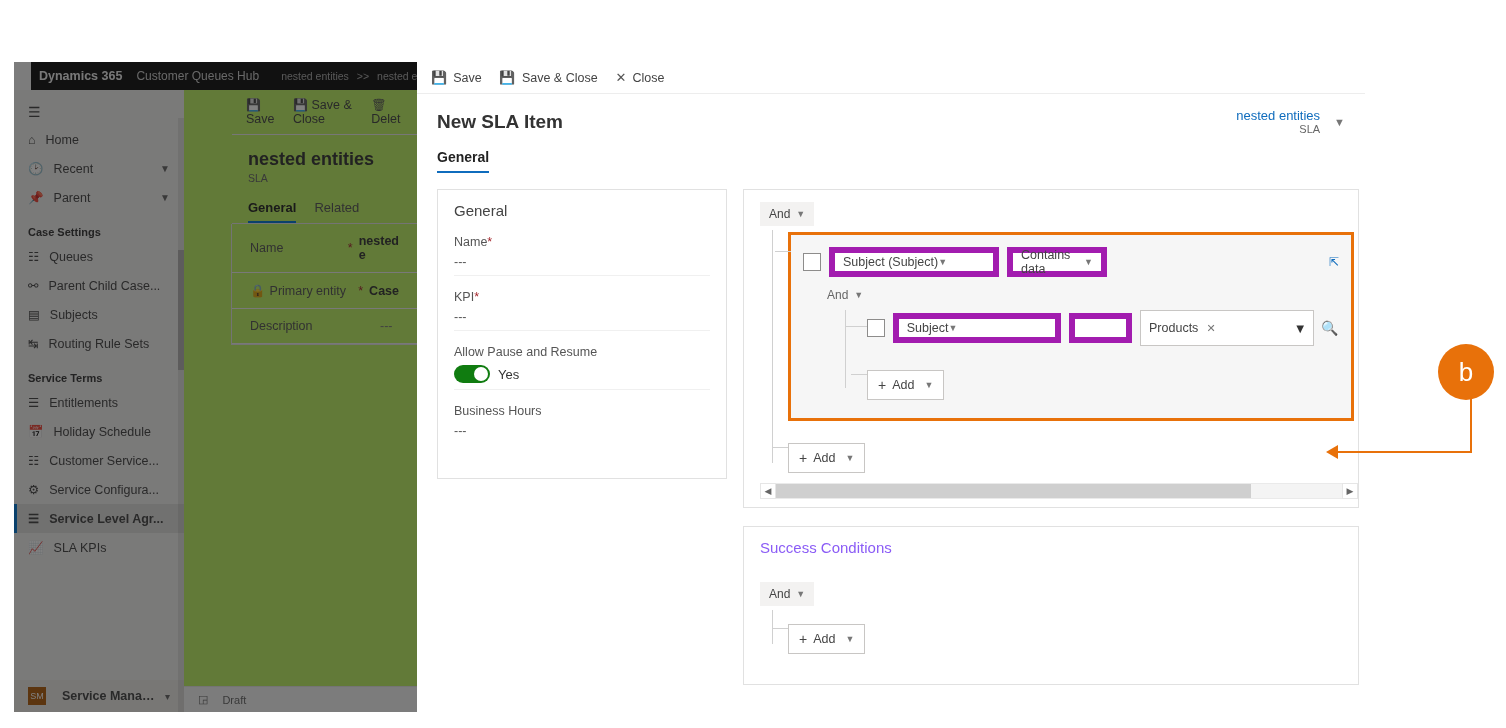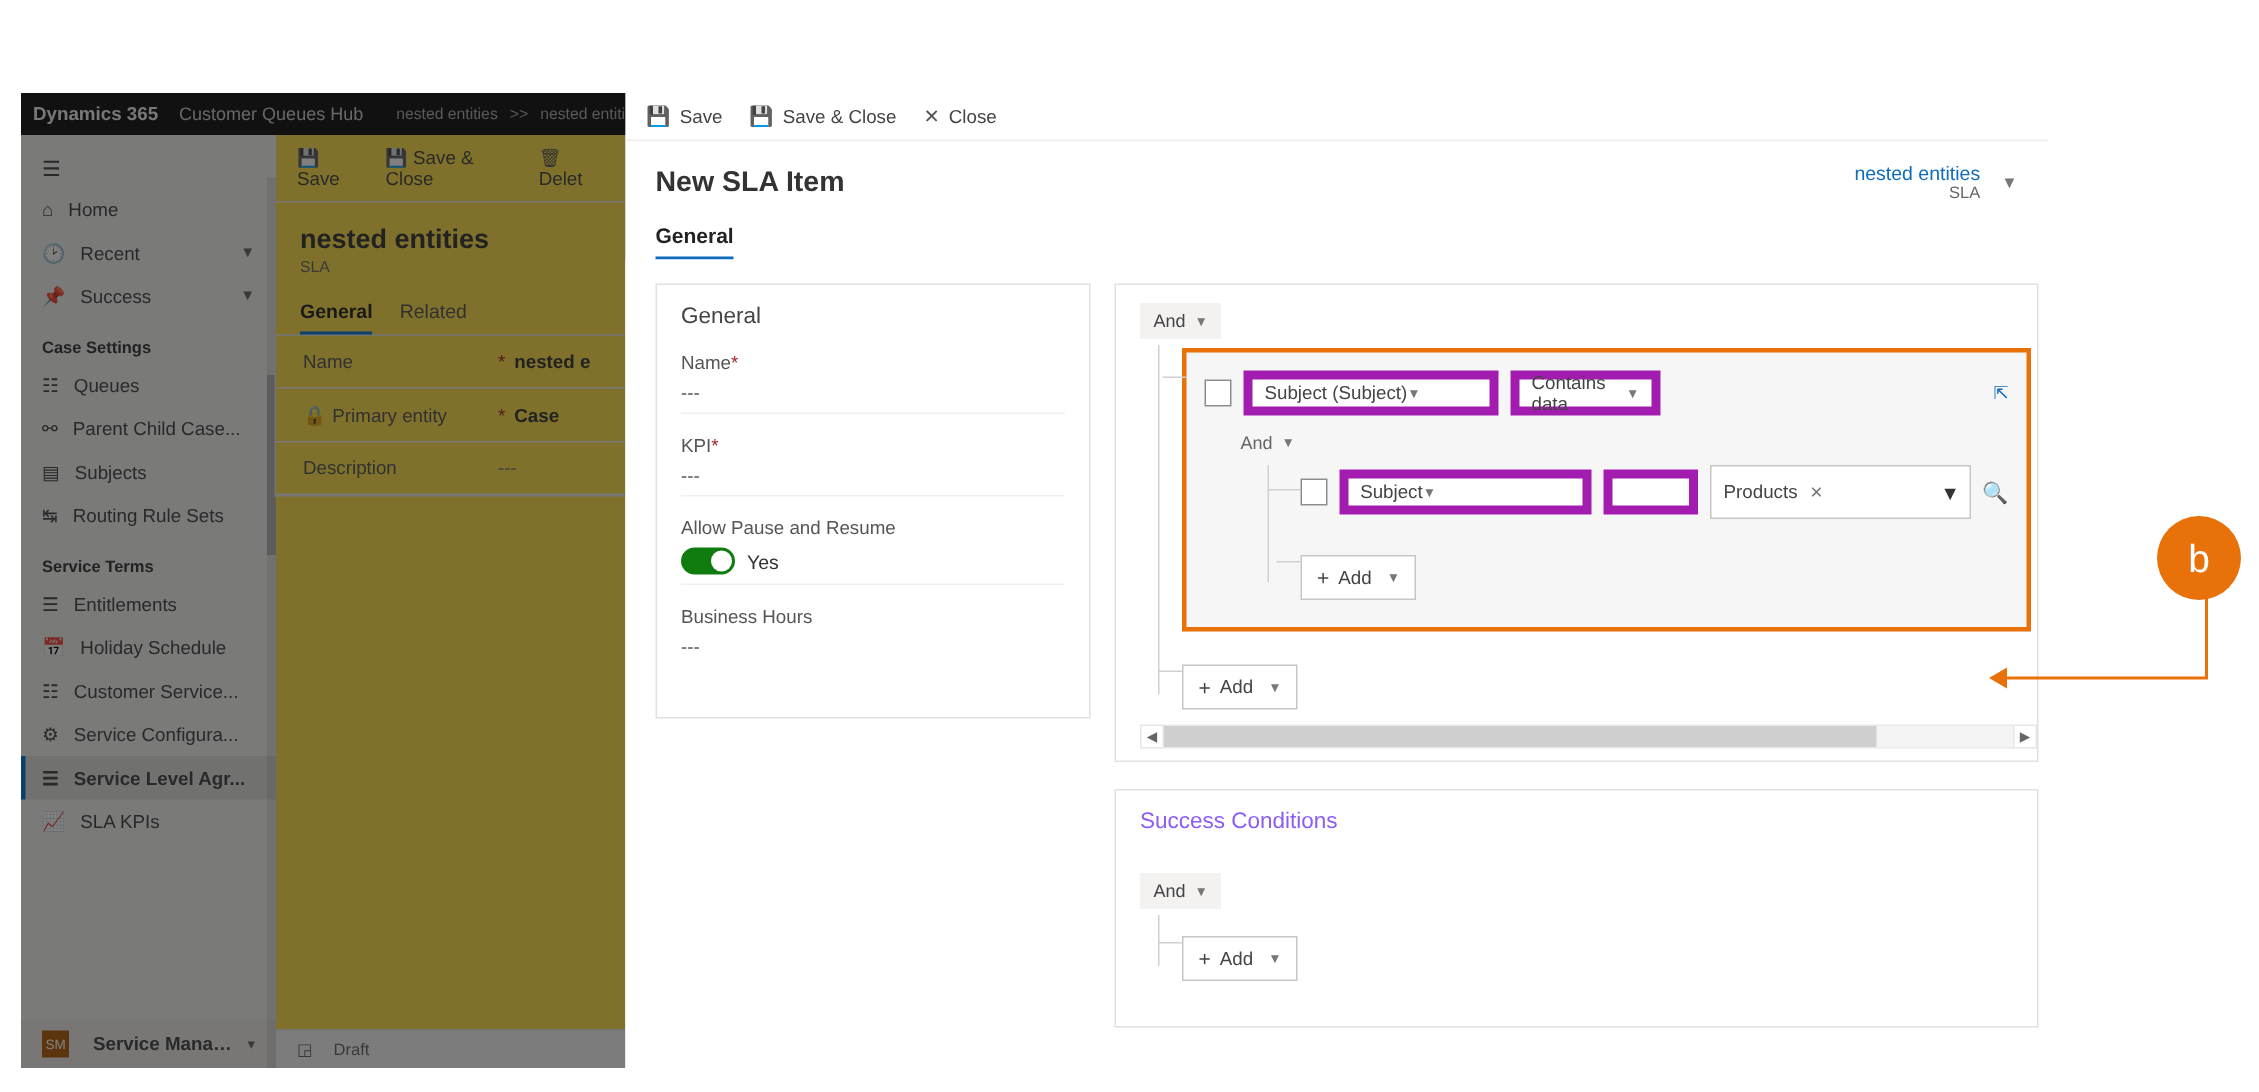--- a/index.html
+++ b/index.html
@@ -7,21 +7,21 @@
 
   
   .bg-layer {
     position: absolute; left: 14px; top: 62px; width: 403px; height: 650px;
     background: #f8f8f8;
     filter: brightness(0.5) contrast(0.92);
     pointer-events: none;
     overflow: hidden;
   }
   .bg-topbar {
-    position: absolute; left: 0; top: 0; width: 420px; height: 28px;
+    position: absolute; left: 17px; top: 0; width: 420px; height: 28px;
     background: #0f0f0f; color: #eee;
     display: flex; align-items: center; padding: 0 8px;
     font-size: 12.5px;
   }
   .bg-topbar .brand { font-weight: 600; margin-right: 14px; }
   .bg-topbar .app { font-size: 12px; color: #ccc; margin-right: 22px; }
   .bg-topbar .crumbs { font-size: 10.5px; color: #aaa; display: flex; gap: 8px; align-items: center; }
 
   .bg-nav {
     position: absolute; left:0; top:28px; width: 170px; bottom: 0;
@@ -38,21 +38,21 @@
   .bg-nav .chev { font-size: 10px; color: #666; }
   .bg-nav .item.active { background: #e0dfde; font-weight:600; }
   .bg-nav .item.active::before { content:""; position:absolute; left:0; top:0; bottom:0; width:3px; background:#0078d4; }
   .bg-nav .bottom-area { position:absolute; bottom:0; left:0; right:0; }
   .bg-nav .sm-avatar { display:inline-flex; width:18px; height:18px; background:#b15c0a; color:#fff; font-size:9px; align-items:center; justify-content:center; margin-right:6px;}
   .bg-nav .scroll-track { position:absolute; right:0; top:28px; bottom:0; width:6px; background:rgba(0,0,0,0.08);}
   .bg-nav .scroll-thumb { position:absolute; right:0; top:160px; width:6px; height:120px; background:rgba(0,0,0,0.2);} 
 
   .bg-detail {
     position: absolute; left: 170px; top: 28px; right: 0; bottom: 0;
-    background: #fde047; color: #333;
+    background: #bef264; color: #333; padding-left: 48px;
   }
   .bg-cmd { display: flex; align-items: center; gap: 16px; padding: 8px 14px; font-size: 12.5px; color: #444; border-bottom: 1px solid #ededed;}
   .bg-cmd .ic { font-size: 12px; color: #555; }
   .bg-subtitle { padding: 14px 16px 2px; font-size: 18px; font-weight: 600; }
   .bg-subtitle + .tiny { padding: 0 16px 10px; font-size: 10.5px; color: #666; }
   .bg-tabs { display: flex; gap: 18px; padding: 6px 16px 0; border-bottom: 1px solid #e5e5e5; font-size: 13px; }
   .bg-tabs .tab { padding-bottom: 6px; color: #555; }
   .bg-tabs .tab.active { color: #222; font-weight:600; border-bottom: 2px solid #0078d4; }
   .bg-fields { border: 1px solid #e5e5e5; border-top: none; margin: 0 -1px; }
   .bg-row { display:flex; align-items:center; padding: 10px 18px; font-size:12.5px; color:#444; border-bottom:1px solid #f0f0f0; }
@@ -168,21 +168,21 @@
       <span>⌂</span>
       <span class="lbl">Home</span>
     </div>
     <div class="item">
       <span>🕑</span>
       <span class="lbl">Recent</span>
       <span class="chev">▼</span>
     </div>
     <div class="item">
       <span>📌</span>
-      <span class="lbl">Success</span>
+      <span class="lbl">Parent</span>
       <span class="chev">▼</span>
     </div>
 
     <div class="sep">Case Settings</div>
     <div class="item">
         <span>☷</span>
         <span class="lbl">Queues</span>
       </div>
     <div class="item">
         <span>⚯</span>

